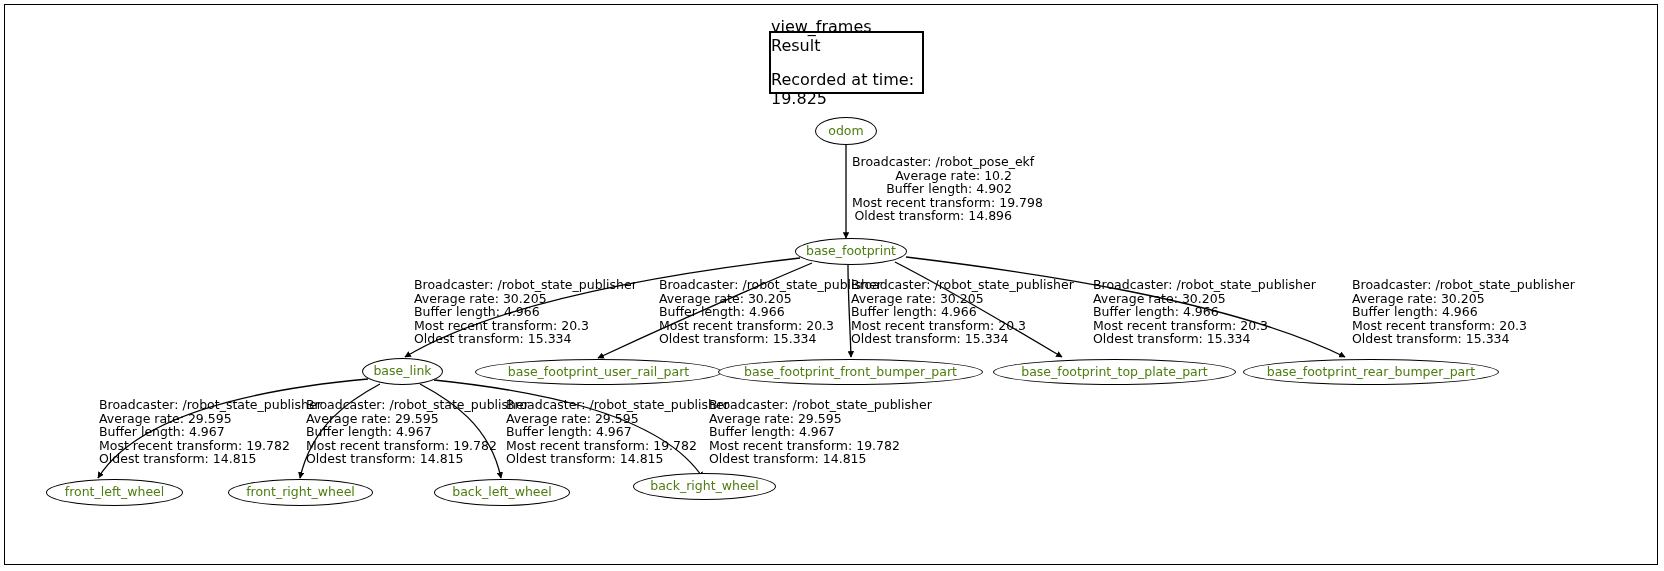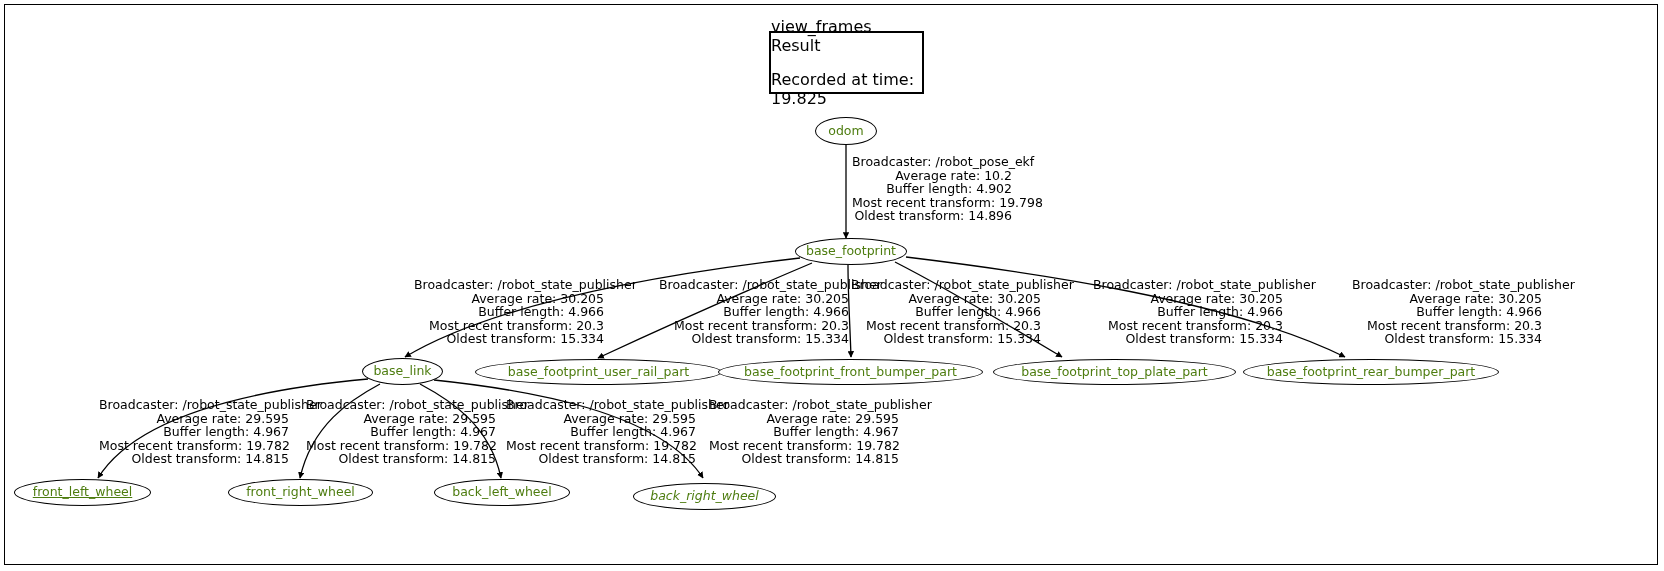--- a/index.html
+++ b/index.html
@@ -66,21 +66,21 @@
   }
   .header-box .hb-line1 { margin-bottom: 14px; }
   .edge-label {
     position: absolute;
     font-size: 12.5px;
     line-height: 13.6px;
     color: #000000;
     text-align: right;
     white-space: nowrap;
   }
-  .edge-label.center { text-align: right; }
+  .edge-label.center { text-align: left; }
   .edge-label div { white-space: nowrap; }
 </style>
 </head>
 <body>
 
 <div id="canvas">
 
   <div id="frame-border"></div>
 
   <svg class="edges" viewBox="0 0 1664 571" xmlns="http://www.w3.org/2000/svg">
@@ -137,33 +137,33 @@
   </div>
 
   <div class="node ellipse" style="left:993px; top:359px; width:243px; height:26px;">
     <span>base_footprint_top_plate_part</span>
   </div>
 
   <div class="node ellipse" style="left:1243px; top:359px; width:256px; height:26px;">
     <span>base_footprint_rear_bumper_part</span>
   </div>
 
-  <div class="node ellipse" style="left:14px; top:479px; width:137px; height:27px;text-decoration:underline;">
+  <div class="node ellipse" style="left:46px; top:479px; width:137px; height:27px;">
     <span>front_left_wheel</span>
   </div>
 
   <div class="node ellipse" style="left:228px; top:479px; width:145px; height:27px;">
     <span>front_right_wheel</span>
   </div>
 
   <div class="node ellipse" style="left:434px; top:479px; width:136px; height:27px;">
     <span>back_left_wheel</span>
   </div>
 
-  <div class="node ellipse" style="left:633px; top:483px; width:143px; height:27px;font-style:italic;">
+  <div class="node ellipse" style="left:633px; top:473px; width:143px; height:27px;">
     <span>back_right_wheel</span>
   </div>
 
   <div class="edge-label" style="left:852px; top:155px; width:160px;">
     <div>Broadcaster: /robot_pose_ekf</div>
     <div>Average rate: 10.2</div>
     <div>Buffer length: 4.902</div>
     <div>Most recent transform: 19.798</div>
     <div>Oldest transform: 14.896</div>
   </div>

